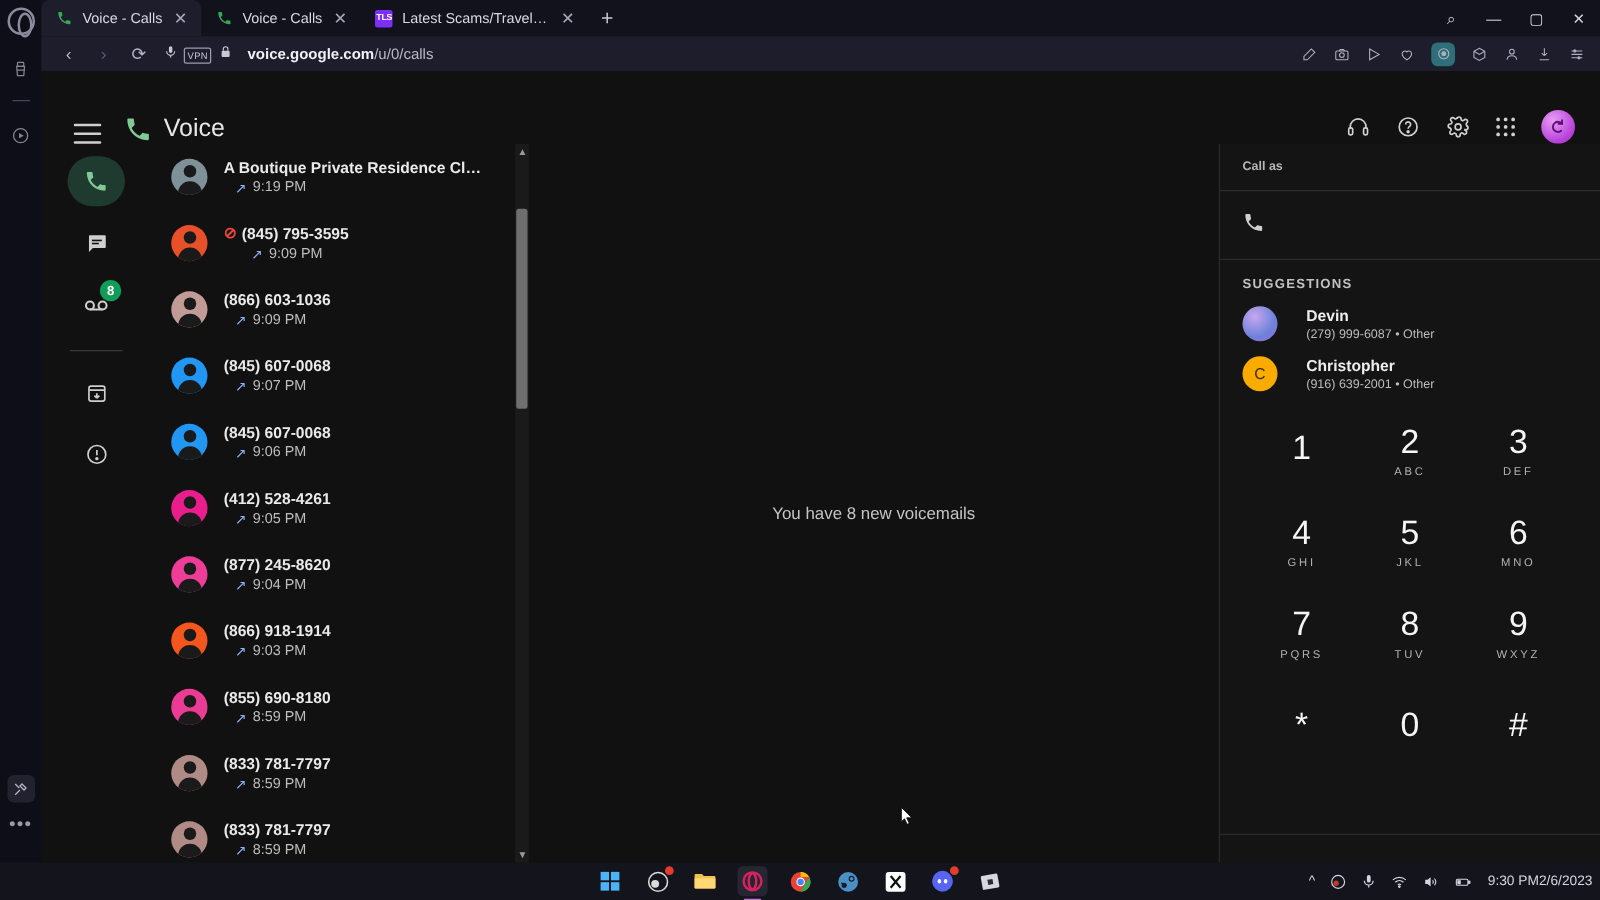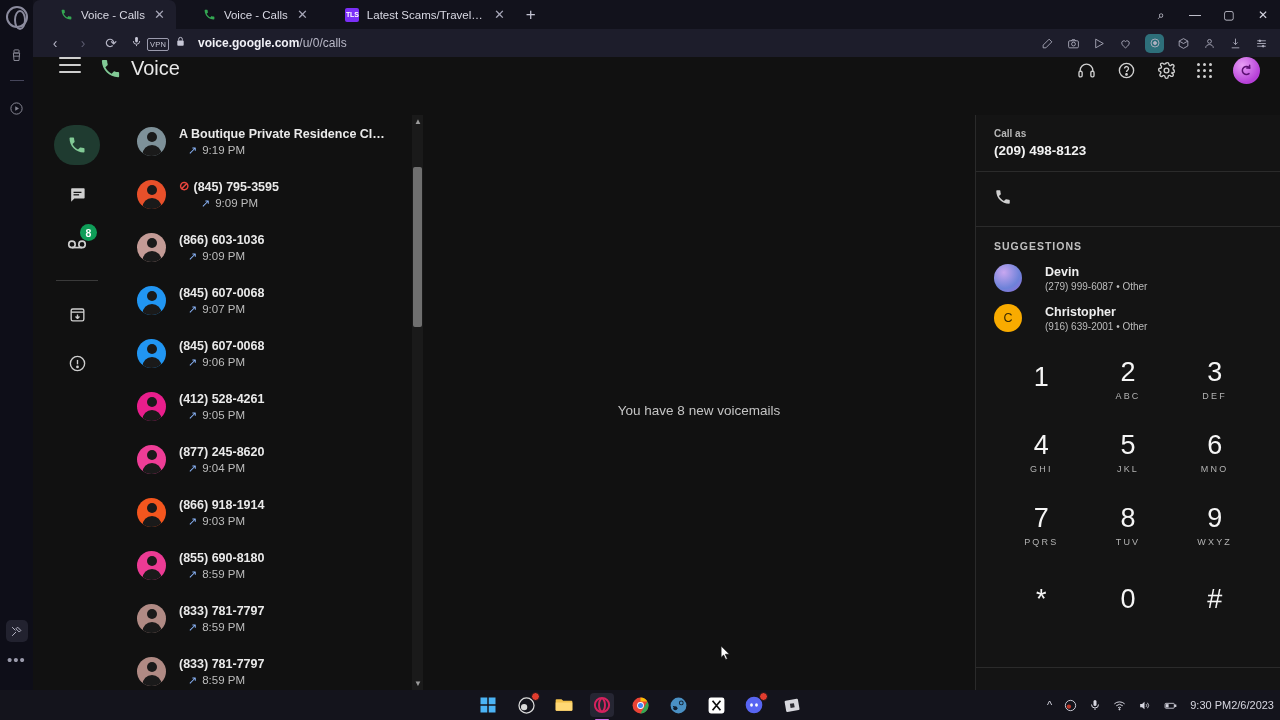--- a/index.html
+++ b/index.html
@@ -33,21 +33,21 @@
     display: flex; flex-direction: column; align-items: center; gap: 14px; }
   .rail-tool { width: 22px; height: 22px; border-radius: 5px; background: #22222f;
     display: flex; align-items: center; justify-content: center; color: #b9b9c8; }
   .rail-dots { color: #9a9aab; font-size: 15px; letter-spacing: 1px; line-height: 8px; }
 
   
   .tabstrip { position: absolute; left: 33px; top: 0; width: 1247px; height: 29px;
     background: #12121c; display: flex; align-items: flex-end; }
   .tab {
     height: 29px; display: flex; align-items: center; gap: 7px;
-    padding: 0 9px 0 26px; min-width: 0; position: relative; cursor: default;
+    padding: 0 9px 0 11px; min-width: 0; position: relative; cursor: default;
   }
   .tab.active { background: #1d1d2b; border-top-left-radius: 7px; border-top-right-radius: 7px; }
   .tab-fav { width: 15px; height: 15px; flex: 0 0 15px; display: flex; align-items: center; justify-content: center; }
   .tab-title { font-size: 11.5px; color: #d9d9e4; white-space: nowrap; overflow: hidden;
     text-overflow: ellipsis; max-width: 118px; }
   .tab-close { font-size: 13px; color: #a7a7b8; width: 15px; text-align: center; }
   .tab-new { font-size: 17px; color: #c3c3d2; padding: 0 10px; line-height: 29px; }
 
   .win-ctrls { position: absolute; right: 0; top: 0; height: 29px; display: flex; align-items: center; }
   .win-ctrls span { width: 34px; text-align: center; color: #d4d4e0; font-size: 12px; }
@@ -63,21 +63,21 @@
   .url { font-size: 12px; color: #b9b9c8; margin-left: 7px; }
   .url b { color: #f0f0f6; font-weight: 700; }
   .addr-actions { margin-left: auto; display: flex; align-items: center; gap: 13px; padding-right: 4px; }
   .addr-actions span { color: #b0b0c0; font-size: 12.5px; display: flex; align-items: center; }
   .act-hl { width: 19px; height: 19px; border-radius: 5px; background: #2e6f7a;
     display: flex; align-items: center; justify-content: center; color: #8ce4f2; }
 
   
   .page { position: absolute; left: 33px; top: 57px; width: 1247px; height: 633px; background: #111111; }
 
-  .gv-header { height: 58px; display: flex; align-items: flex-start; padding: 0 14px; }
+  .gv-header { height: 58px; display: flex; align-items: flex-end; padding: 0 14px; }
   .hamburger { width: 22px; height: 16px; margin-left: 12px; margin-right: 18px;
     display: flex; flex-direction: column; justify-content: space-between; }
   .hamburger i { display: block; height: 2px; background: #cfcfcf; border-radius: 1px; }
   .gv-brand { display: flex; align-items: center; gap: 9px; }
   .gv-brand-text { font-size: 20px; color: #e8e8e8; }
   .search {
     margin-left: 33px; width: 604px; height: 45px; background: #242424;
     border-radius: 9px; display: flex; align-items: center; padding: 0 20px; gap: 17px;
   }
   .search-ph { font-size: 14.5px; color: #a8a8a8; }
@@ -569,21 +569,20 @@
       <div class="main">
         <div class="sub">You have 8 new voicemails</div>
         <svg class="cursor" viewBox="0 0 12 17">
           <path d="M1 1l9.5 9.5H5.8l2.4 5-2 .9-2.3-5-2.9 2.7z" fill="#fff" stroke="#111" stroke-width=".8"></path>
         </svg>
       </div>
 
       <div class="dialer">
         <div class="callas">
           <div class="callas-label">Call as</div>
-          <div class="callas-num">(209) 498-8123</div>
         </div>
         <div class="numfield">
           <span style="color:#cfcfcf">
             <svg width="18" height="18" viewBox="0 0 24 24" fill="currentColor">
               <path d="M6.6 10.8c1.4 2.8 3.8 5.2 6.6 6.6l2.2-2.2c.3-.3.7-.4 1-.2 1.1.4 2.3.6 3.6.6.6 0 1 .4 1 1V20c0 .6-.4 1-1 1C10.6 21 3 13.4 3 4c0-.6.4-1 1-1h3.5c.6 0 1 .4 1 1 0 1.2.2 2.4.6 3.6.1.3 0 .7-.2 1l-2.3 2.2z"></path>
             </svg>
           </span>
         </div>
         <div class="sugg">
           <div class="sugg-title">SUGGESTIONS</div>

